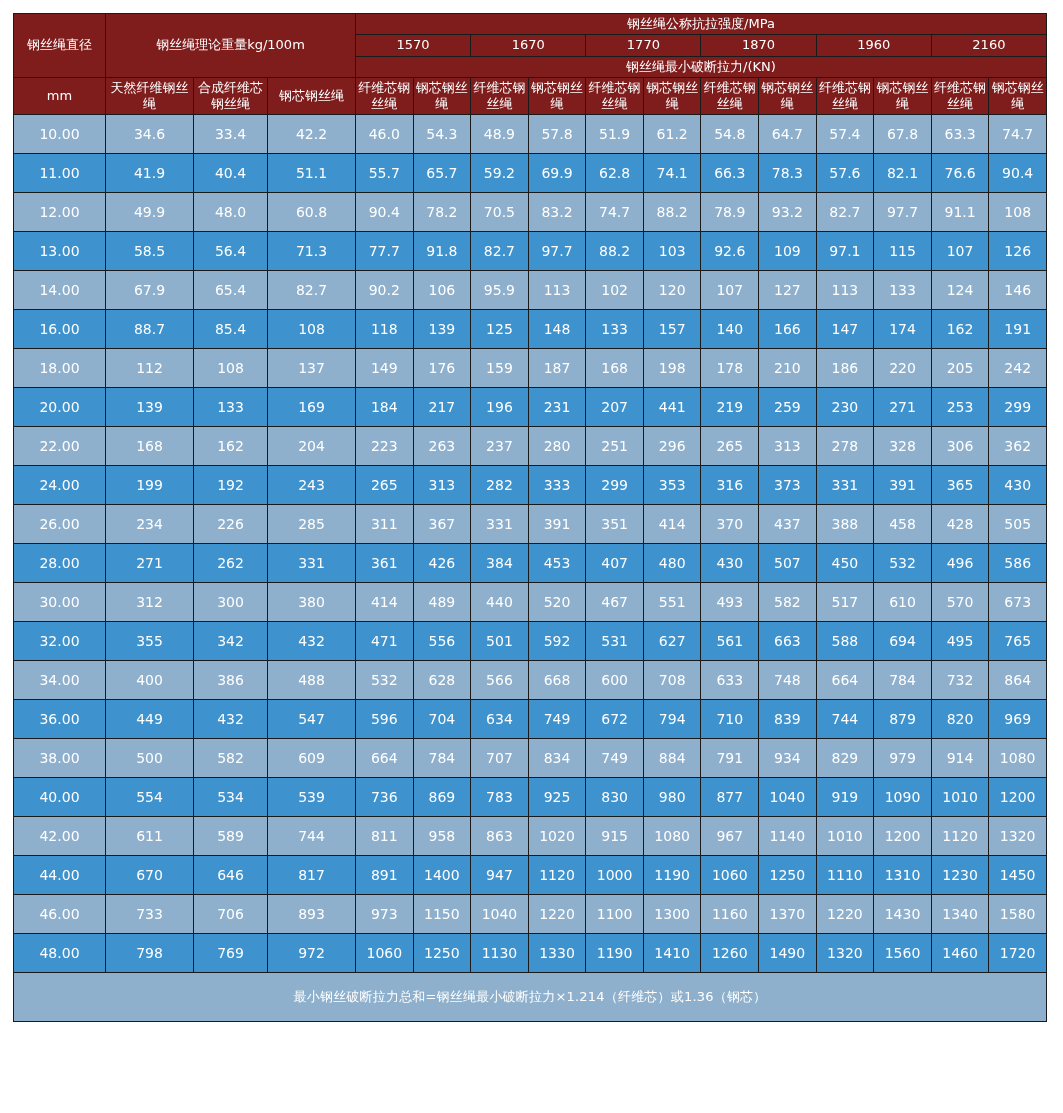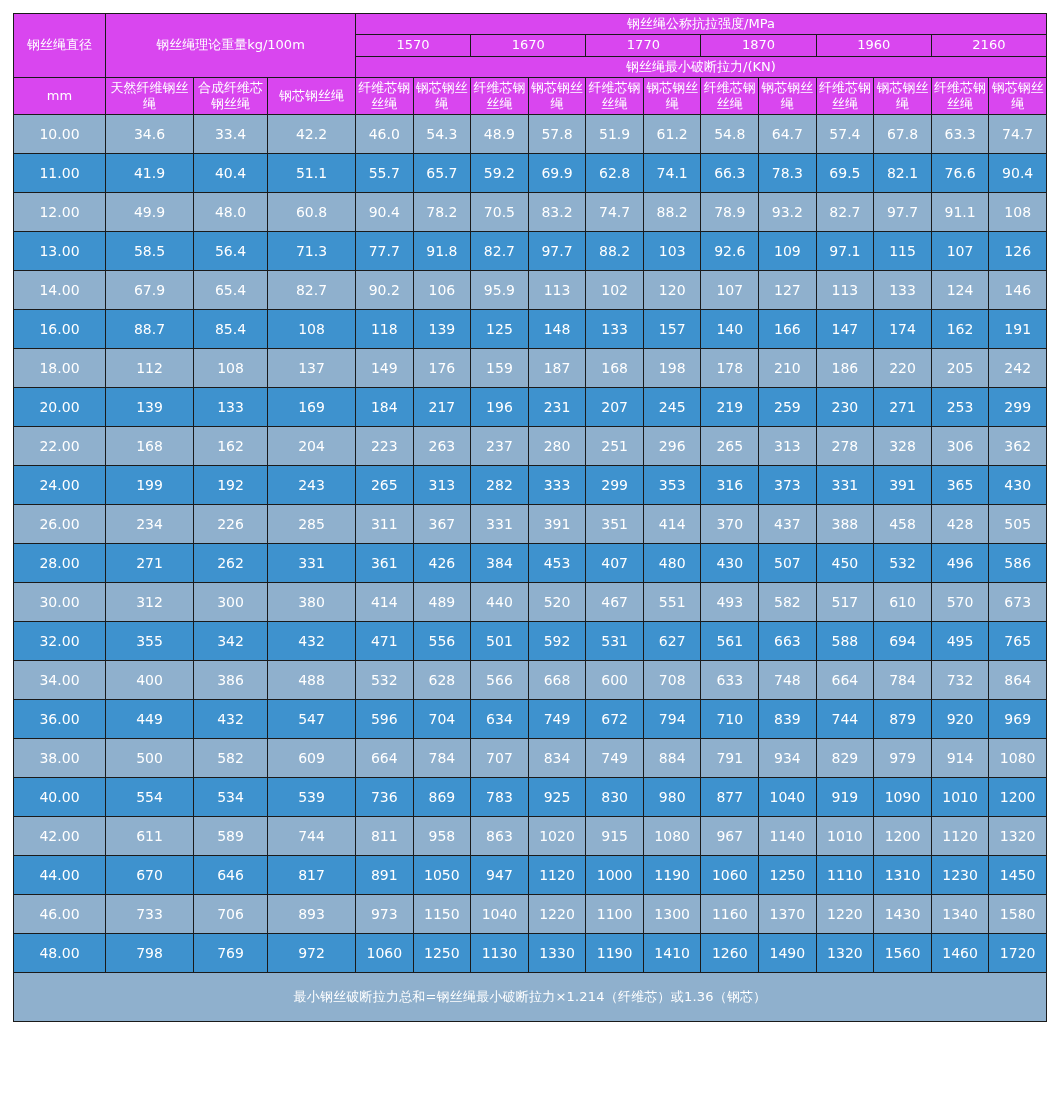--- a/index.html
+++ b/index.html
@@ -31,21 +31,21 @@
     vertical-align: middle;
     color: #ffffff;
     font-size: 13px;
     line-height: 1.25;
     padding: 2px 1px;
     white-space: normal;
     word-break: break-all;
   }
   
   td.hd {
-    background: #d946ef;
+    background: #7f1d1d;
     font-size: 14px;
   }
   td.hd-title {
     font-size: 15px;
   }
   td.hd-unit {
     font-size: 13px;
   }
   td.hd-sub {
     font-size: 13.5px;
@@ -164,21 +164,21 @@
           <td>40.4</td>
           <td>51.1</td>
           <td>55.7</td>
           <td>65.7</td>
           <td>59.2</td>
           <td>69.9</td>
           <td>62.8</td>
           <td>74.1</td>
           <td>66.3</td>
           <td>78.3</td>
-          <td>69.5</td>
+          <td>57.6</td>
           <td>82.1</td>
           <td>76.6</td>
           <td>90.4</td>
         </tr>
         <tr class="row-light">
           <td>12.00</td>
           <td>49.9</td>
           <td>48.0</td>
           <td>60.8</td>
           <td>90.4</td>
@@ -269,21 +269,21 @@
         <tr class="row-dark">
           <td>20.00</td>
           <td>139</td>
           <td>133</td>
           <td>169</td>
           <td>184</td>
           <td>217</td>
           <td>196</td>
           <td>231</td>
           <td>207</td>
-          <td>245</td>
+          <td>441</td>
           <td>219</td>
           <td>259</td>
           <td>230</td>
           <td>271</td>
           <td>253</td>
           <td>299</td>
         </tr>
         <tr class="row-light">
           <td>22.00</td>
           <td>168</td>
@@ -418,21 +418,21 @@
           <td>596</td>
           <td>704</td>
           <td>634</td>
           <td>749</td>
           <td>672</td>
           <td>794</td>
           <td>710</td>
           <td>839</td>
           <td>744</td>
           <td>879</td>
-          <td>920</td>
+          <td>820</td>
           <td>969</td>
         </tr>
         <tr class="row-light">
           <td>38.00</td>
           <td>500</td>
           <td>582</td>
           <td>609</td>
           <td>664</td>
           <td>784</td>
           <td>707</td>
@@ -481,21 +481,21 @@
           <td>1200</td>
           <td>1120</td>
           <td>1320</td>
         </tr>
         <tr class="row-dark">
           <td>44.00</td>
           <td>670</td>
           <td>646</td>
           <td>817</td>
           <td>891</td>
-          <td>1050</td>
+          <td>1400</td>
           <td>947</td>
           <td>1120</td>
           <td>1000</td>
           <td>1190</td>
           <td>1060</td>
           <td>1250</td>
           <td>1110</td>
           <td>1310</td>
           <td>1230</td>
           <td>1450</td>

